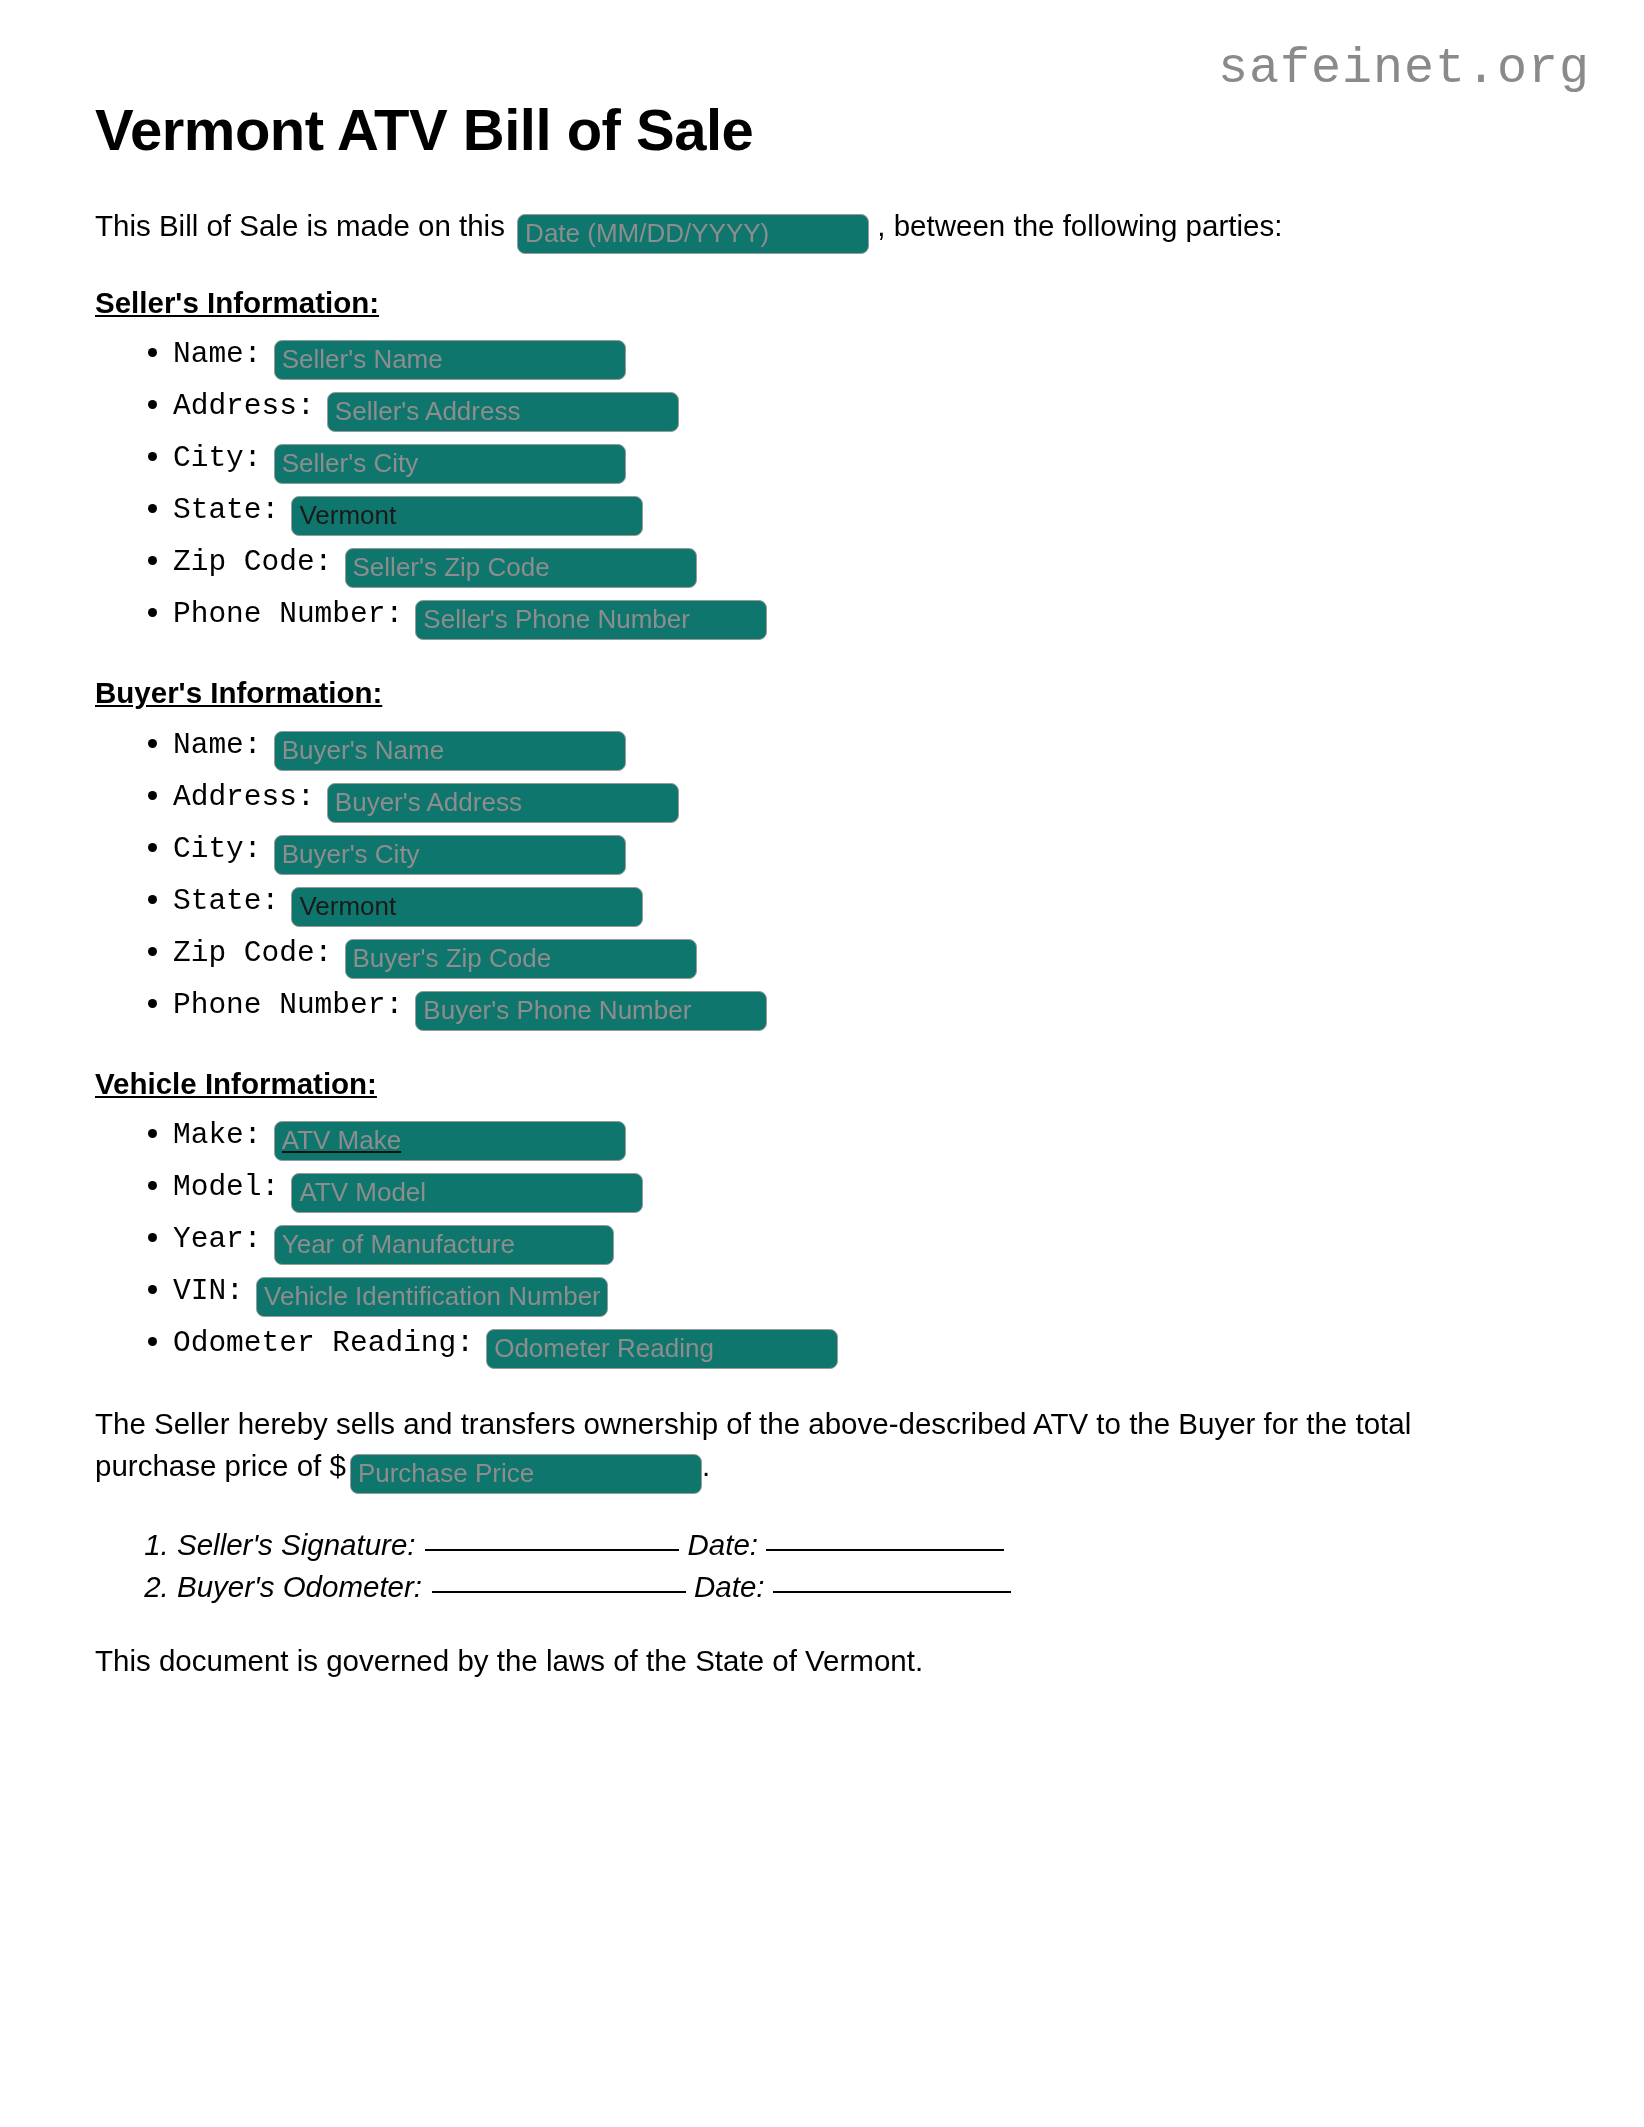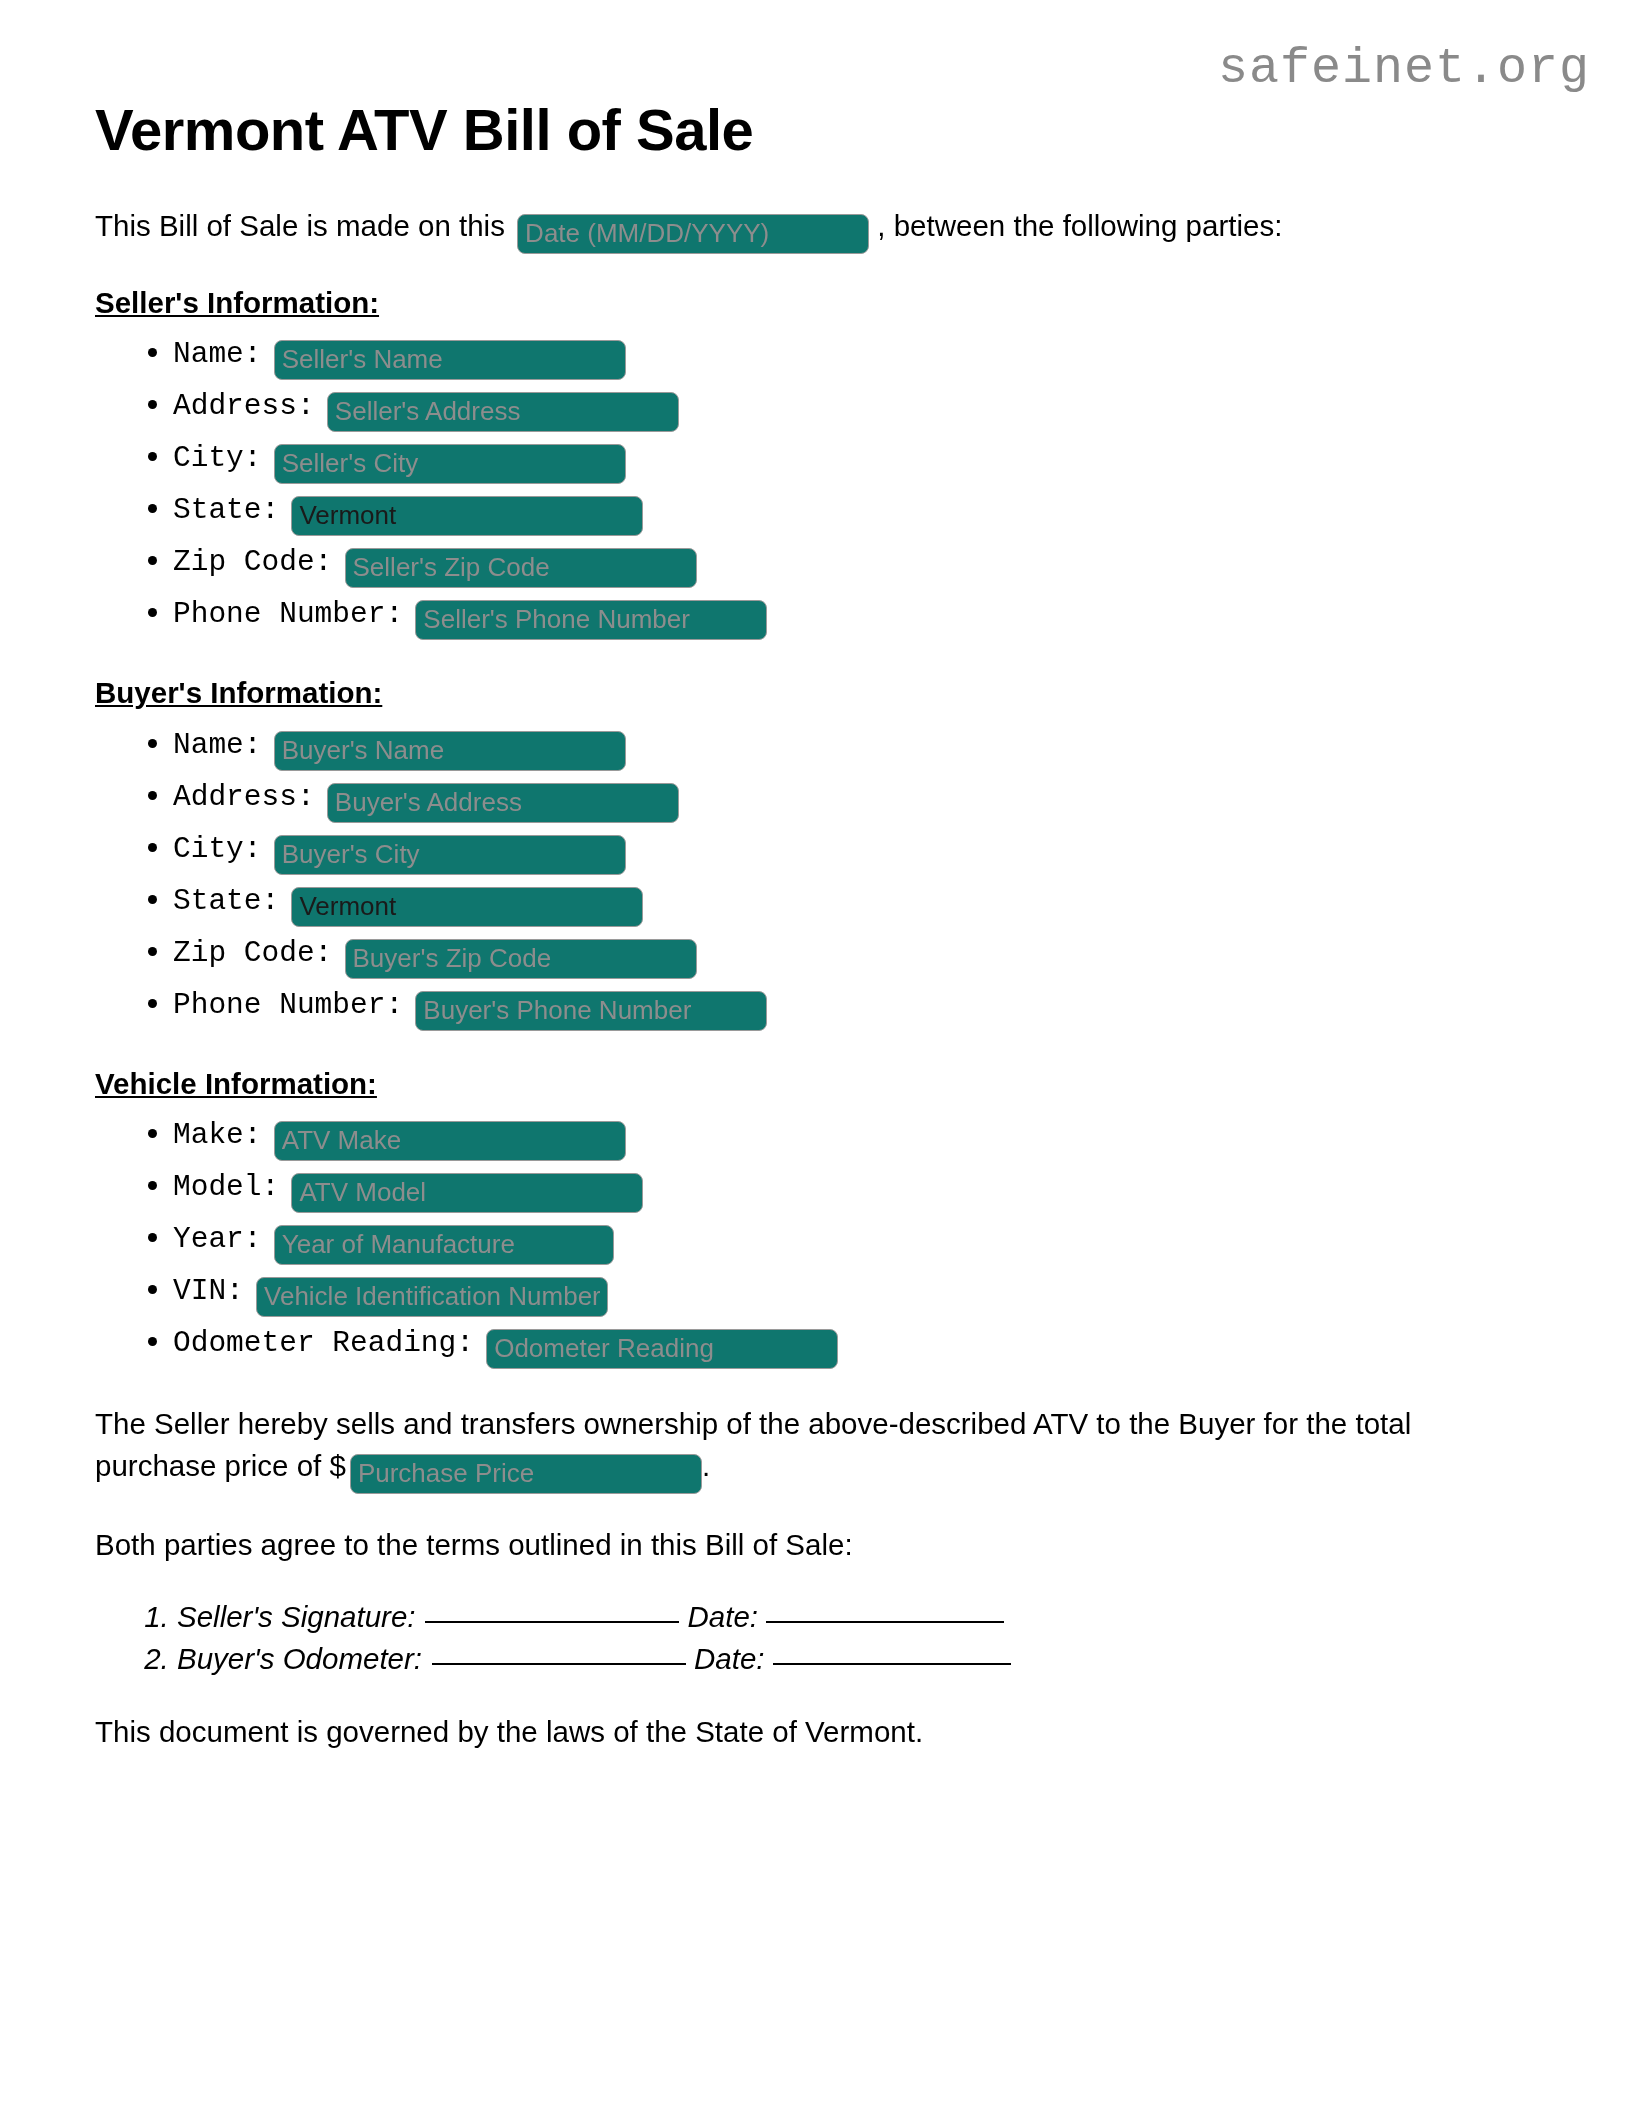--- a/index.html
+++ b/index.html
@@ -113,21 +113,21 @@
   input.f.filled { color: #1a1a1a; }
 
   
   .w-date   { width: 352px; vertical-align: -7px; }
   .w-name   { width: 352px; }
   .w-addr   { width: 352px; }
   .w-city   { width: 352px; }
   .w-state  { width: 352px; }
   .w-zip    { width: 352px; }
   .w-phone  { width: 352px; }
-  .w-make   { width: 352px; }
+  .w-make   { width: 352px; text-decoration: underline; }
   .w-model  { width: 352px; }
   .w-year   { width: 340px; }
   .w-vin    { width: 352px; }
   .w-odo    { width: 352px; }
   .w-price  { width: 352px; vertical-align: -7px; }
 
   
   ol.sig-list {
     margin: 0 0 32px 0;
     padding-left: 82px;
@@ -194,21 +194,20 @@
         <li><span class="fl-label">Year:</span> <input type="text" class="f w-year" placeholder="Year of Manufacture" style=""></li>
         <li><span class="fl-label">VIN:</span> <input type="text" class="f w-vin" placeholder="Vehicle Identification Number" style=""></li>
         <li><span class="fl-label">Odometer Reading:</span> <input type="text" class="f w-odo" placeholder="Odometer Reading" style=""></li>
       </ul>
 
     <p class="para">
       <span>The Seller hereby sells and transfers ownership of the above-described ATV to the Buyer for the total purchase price of $</span><input class="f w-price" type="text" placeholder="Purchase Price" style=""><span>.</span>
     </p>
 
 
-    <p class="para">Both parties agree to the terms outlined in this Bill of Sale:</p>
 
     <ol class="sig-list">
         <li><span>Seller's Signature:</span><span class="sig-rule sig-w"></span><span>Date:</span><span class="sig-rule date-w"></span></li>
         <li><span>Buyer's Odometer:</span><span class="sig-rule sig-w"></span><span>Date:</span><span class="sig-rule date-w"></span></li>
       </ol>
 
     <p class="para">This document is governed by the laws of the State of Vermont.</p>
 
   </div>
 </div>

